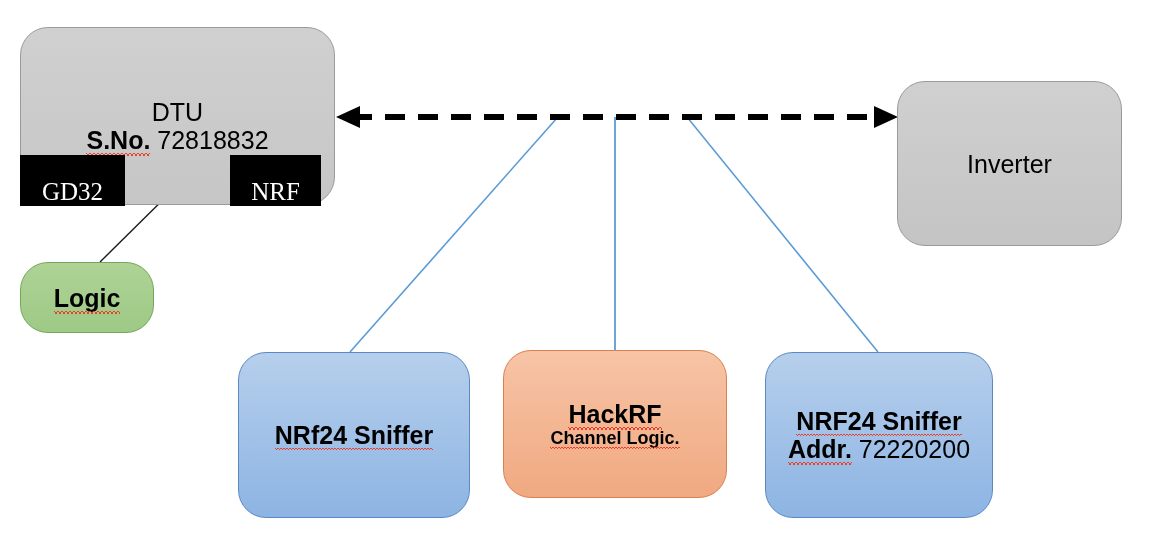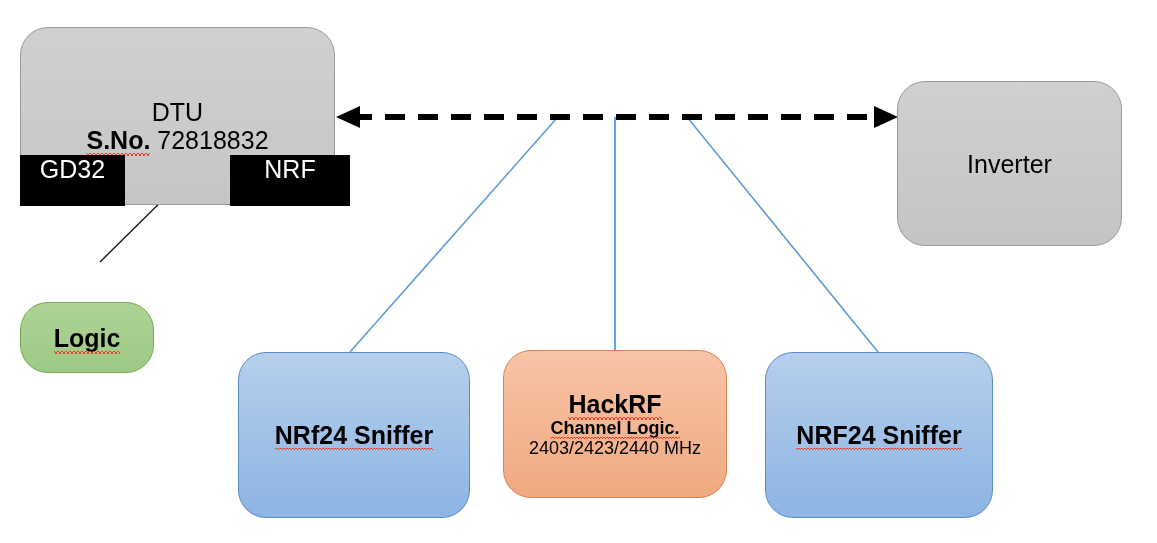--- a/index.html
+++ b/index.html
@@ -41,37 +41,37 @@
     justify-content: flex-end;
     padding-bottom: 50px;
     font-size: 25px;
   }
   .chip {
     position: absolute;
     box-sizing: border-box;
     background: #000000;
     color: #ffffff;
     display: flex;
-    align-items: flex-start;
+    align-items: flex-end;
     justify-content: center;
     font-size: 25px;
+    font-family: Liberation Serif, serif;
   }
   #gd32-chip { left: 20px;  top: 155px; width: 105px; height: 51px; }
-  #nrf-chip  { left: 230px; top: 155px; width: 120px; height: 51px; }
+  #nrf-chip  { left: 230px; top: 155px; width: 91px; height: 51px; }
 
   
   #logic-box {
     left: 20px;
     top: 262px;
     width: 134px;
     height: 71px;
     background: linear-gradient(180deg, #aed395 0%, #9ec986 100%);
     border: 1px solid #74a758;
     font-size: 25px;
-    margin-top: 40px;
   }
 
   
   #inverter-box {
     left: 897px;
     top: 33px;
     width: 225px;
     height: 165px;
     background: linear-gradient(180deg, #d0d0d0 0%, #c4c4c4 100%);
     border: 1px solid #9a9a9a;
@@ -192,22 +192,24 @@
     </div>
   </div>
 
   <div class="box" id="hackrf-box">
     <div class="line-title">
       <span class="sq">HackRF</span>
     </div>
     <div class="line-sub">
       <span class="sq thin">Channel Logic.</span>
     </div>
-    <div class="line-sub">2403/2423/2440 MHz</div>
   </div>
 
   <div class="box" id="nrf-sniffer-right">
     <div>
       <span class="sq thin">NRF24 Sniffer</span>
     </div>
+    <div>
+      <span class="sq">Addr.</span><span> 72220200</span>
+    </div>
   </div>
 
 </div>
 
 </body></html>

